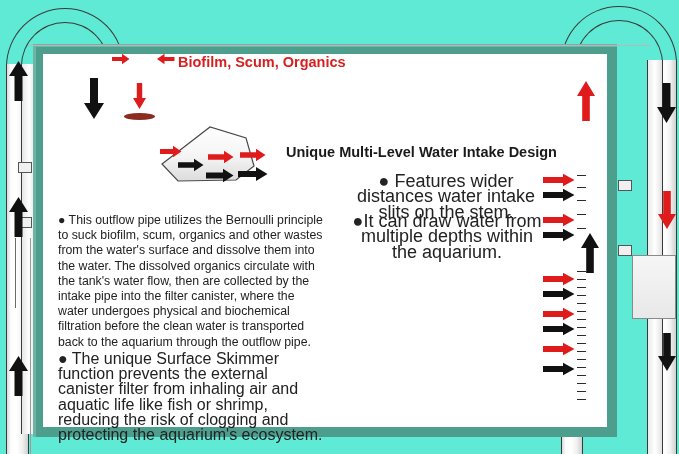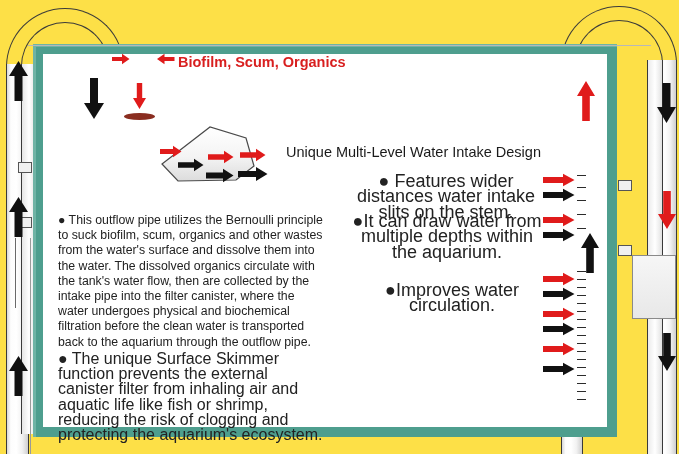--- a/index.html
+++ b/index.html
@@ -1,17 +1,17 @@
 <!DOCTYPE html>
 <html><head>
 <meta charset="utf-8">
 <style>
   html,body{margin:0;padding:0;background:#ffffff;}
   body{font-family:"Liberation Sans","DejaVu Sans",sans-serif;}
-  #stage{position:relative;width:679px;height:454px;overflow:hidden;background:#fde047;}
+  #stage{position:relative;width:679px;height:454px;overflow:hidden;background:#5eead4;}
 
   
   .tank-frame{position:absolute;left:33px;top:44px;width:584px;height:393px;
     border:10px solid #4e9e8e;box-sizing:border-box;background:#ffffff;z-index:4;}
   .tank-frame-hi{position:absolute;left:33px;top:44px;width:584px;height:393px;
     box-sizing:border-box;border-left:3px solid #6fb3a5;border-top:3px solid #6fb3a5;
     z-index:5;pointer-events:none;}
 
   
   .waterline{position:absolute;left:28px;top:45px;width:623px;height:1px;
@@ -22,21 +22,21 @@
   .pipe-v{background:linear-gradient(to right,#d8d8d8 0%,#fdfdfd 18%,#ffffff 45%,#f2f2f2 72%,#cfcfcf 100%);
     border-left:1.2px solid #3a3a3a;border-right:1.2px solid #3a3a3a;}
 
   .bend{position:absolute;box-sizing:border-box;z-index:2;
     border:1.2px solid #3a3a3a;border-bottom:none;background:transparent;}
 
   
   .arw{position:absolute;z-index:9;}
 
   
-  .h-title{position:absolute;z-index:10;font-weight:normal;color:#1a1a1a;
+  .h-title{position:absolute;z-index:10;font-weight:bold;color:#1a1a1a;
     font-family:"Liberation Sans","DejaVu Sans",sans-serif;white-space:nowrap;}
   .para{position:absolute;z-index:10;color:#222;
     font-family:"Liberation Sans","DejaVu Sans",sans-serif;}
   .label-red{position:absolute;z-index:11;color:#d81f1f;font-weight:bold;
     font-size:14.5px;white-space:nowrap;font-family:"Liberation Sans","DejaVu Sans",sans-serif;}
   .bullet-item{position:absolute;z-index:10;color:#222;
     font-family:Liberation Sans, sans-serif;font-size:18px;line-height:15.4px;text-align:center;}
 
   
   .slit{position:absolute;width:9px;height:2px;border-top:1.3px solid #2b2b2b;z-index:8;}
@@ -231,19 +231,18 @@
 
 
   <div class="para" style="left:58px;top:213px;width:268px;font-size:12.3px;line-height:15.2px;">● This outflow pipe utilizes the Bernoulli principle to suck biofilm, scum, organics and other wastes from the water's surface and dissolve them into the water. The dissolved organics circulate with the tank's water flow, then are collected by the intake pipe into the filter canister, where the water undergoes physical and biochemical filtration before the clean water is transported back to the aquarium through the outflow pipe.</div>
 
   <div class="para" style="left:58px;top:351px;width:268px;font-size:16px;line-height:15.2px;">● The unique Surface Skimmer function prevents the external canister filter from inhaling air and aquatic life like fish or shrimp, reducing the risk of clogging and protecting the aquarium's ecosystem.</div>
 
   <div class="h-title" style="left:286px;top:144px;font-size:14.5px;">Unique Multi-Level Water Intake Design</div>
 
   <div class="bullet-item" style="left:352px;top:174px;width:188px;">● Features wider distances water intake slits on the stem.</div>
   <div class="bullet-item" style="left:352px;top:214px;width:190px;">●It can draw water from multiple depths within the aquarium.</div>
-  <div class="bullet-item" style="left:352px;top:283px;width:200px;">●Improves water circulation.</div>
 
   <div class="tank-frame"></div>
   <div class="tank-frame-hi"></div>
   <div class="waterline"></div>
 
 </div>
 
 </body></html>

